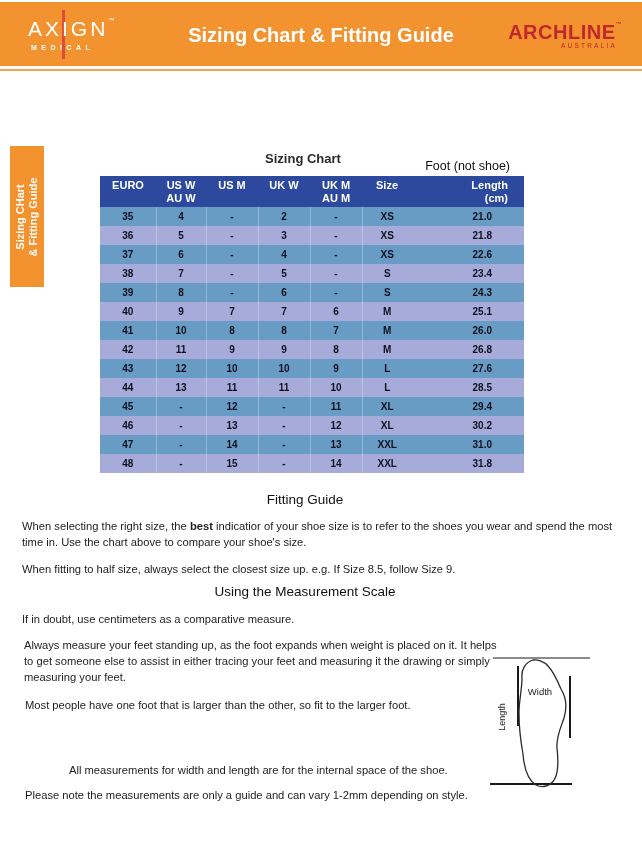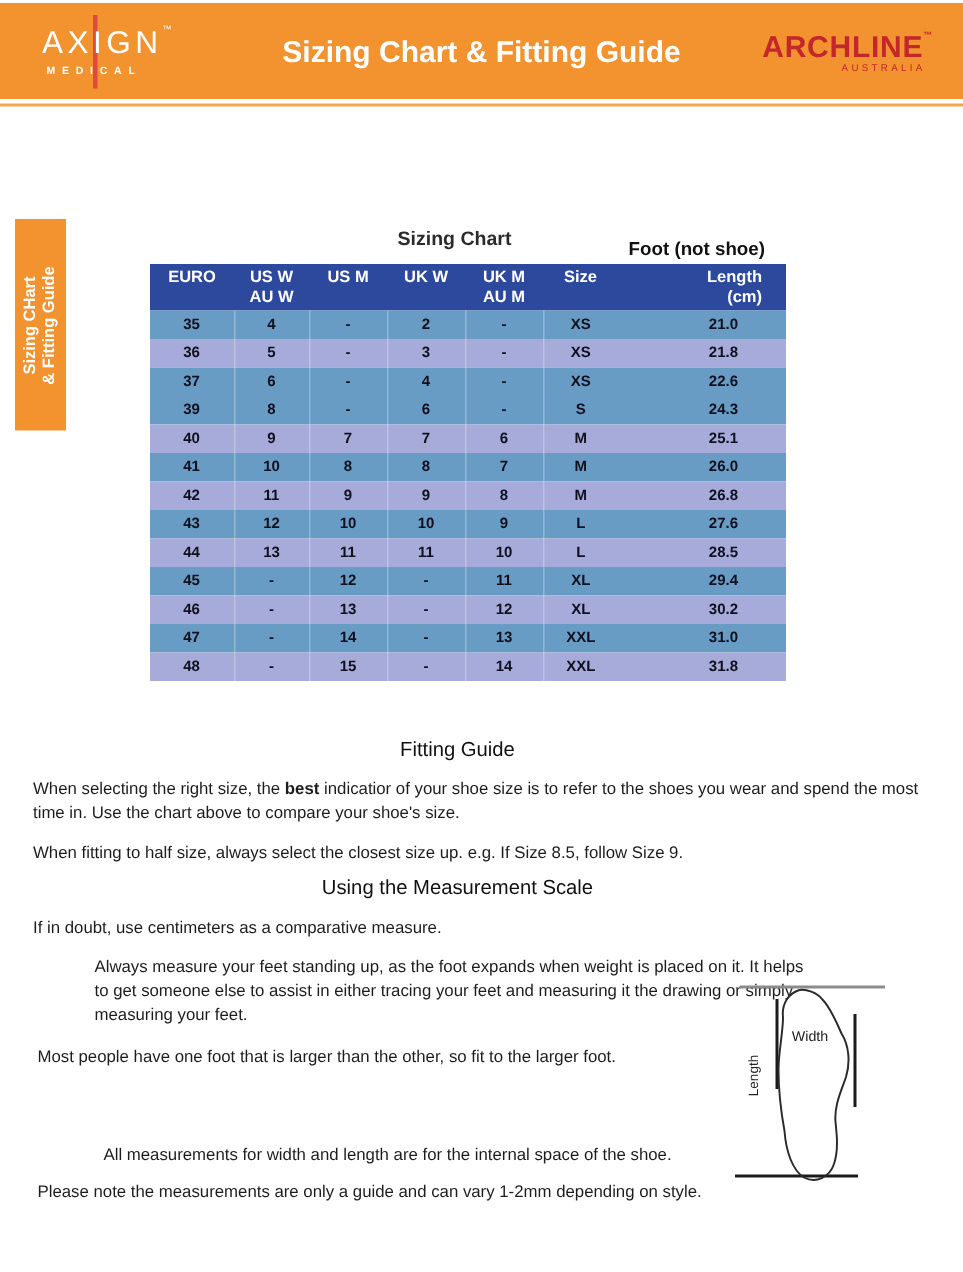--- a/index.html
+++ b/index.html
@@ -28,21 +28,21 @@
   
   .side-tab { position:absolute; left:10px; top:146px; width:34px; height:141px; background:#F2932F; }
   .side-tab-text { position:absolute; left:50%; top:50%; width:150px;
                    transform:translate(-50%,-50%) rotate(-90deg);
                    color:#fff; font-weight:bold; font-size:11px; line-height:13px;
                    text-align:center; white-space:nowrap; }
 
   
   .chart-title { position:absolute; left:91px; top:151px; width:424px; text-align:center;
                  font-size:13px; font-weight:bold; color:#2b2b2b; }
-  .foot-note { position:absolute; right:132px; top:159px; font-size:12.5px; font-weight:bold; color:#111; }
+  .foot-note { position:absolute; right:132px; top:159px; font-size:12.5px; font-weight:normal; color:#111; }
 
   .size-table { position:absolute; left:100px; top:176px; width:424px;
                 border-collapse:collapse; table-layout:fixed; }
   .size-table col:nth-child(1){width:56px;} .size-table col:nth-child(2){width:50px;}
   .size-table col:nth-child(3){width:52px;} .size-table col:nth-child(4){width:52px;}
   .size-table col:nth-child(5){width:52px;} .size-table col:nth-child(6){width:50px;}
   .size-table col:nth-child(7){width:112px;}
   .size-table th { background:#2D499E; color:#fff; font-size:11px; font-weight:bold;
                    height:31px; vertical-align:top; padding-top:3px; line-height:13px; text-align:center; }
   .size-table td { font-size:10px; font-weight:bold; color:#10101e; text-align:center;
@@ -137,20 +137,29 @@
         </tr>
         <tr class="row-a">
           <td>37</td>
           <td>6</td>
           <td>-</td>
           <td>4</td>
           <td>-</td>
           <td>XS</td>
           <td>22.6</td>
         </tr>
+        <tr class="row-b">
+          <td>38</td>
+          <td>7</td>
+          <td>-</td>
+          <td>5</td>
+          <td>-</td>
+          <td>S</td>
+          <td>23.4</td>
+        </tr>
         <tr class="row-a">
           <td>39</td>
           <td>8</td>
           <td>-</td>
           <td>6</td>
           <td>-</td>
           <td>S</td>
           <td>24.3</td>
         </tr>
         <tr class="row-b">
@@ -236,21 +245,21 @@
         </tr>
       </tbody>
   </table>
 
   <div class="sec-heading" style="left:22px; top:492px;">Fitting Guide</div>
   <p class="para" style="left:22px; top:518px; width:592px;"><span>When selecting the right size, the </span><b>best</b><span> indicatior of your shoe size is to refer to the shoes you wear and spend the most time in. Use the chart above to compare your shoe's size.</span></p>
   <p class="para" style="left:22px; top:561px; width:592px;">When fitting to half size, always select the closest size up. e.g. If Size 8.5, follow Size 9.</p>
 
   <div class="sec-heading" style="left:22px; top:584px;">Using the Measurement Scale</div>
   <p class="para" style="left:22px; top:611px; width:560px;">If in doubt, use centimeters as a comparative measure.</p>
-  <p class="para" style="left:24px; top:637px; width:478px;margin-left:39px;">Always measure your feet standing up, as the foot expands when weight is placed on it. It helps to get someone else to assist in either tracing your feet and measuring it the drawing or simply measuring your feet.</p>
+  <p class="para" style="left:24px; top:637px; width:478px;">Always measure your feet standing up, as the foot expands when weight is placed on it. It helps to get someone else to assist in either tracing your feet and measuring it the drawing or simply measuring your feet.</p>
   <p class="para" style="left:25px; top:697px; width:560px;">Most people have one foot that is larger than the other, so fit to the larger foot.</p>
   <p class="para" style="left:25px; top:762px; width:560px;margin-left:44px;">All measurements for width and length are for the internal space of the shoe.</p>
   <p class="para" style="left:25px; top:787px; width:486px;">Please note the measurements are only a guide and can vary 1-2mm depending on style.</p>
 
   <div class="diagram">
     <div class="diag-top-line"></div>
     <div class="diag-bottom-line"></div>
     <div class="diag-left-line"></div>
     <div class="diag-right-line"></div>
     <svg class="foot-svg" width="80" height="140" viewBox="0 0 80 140">

